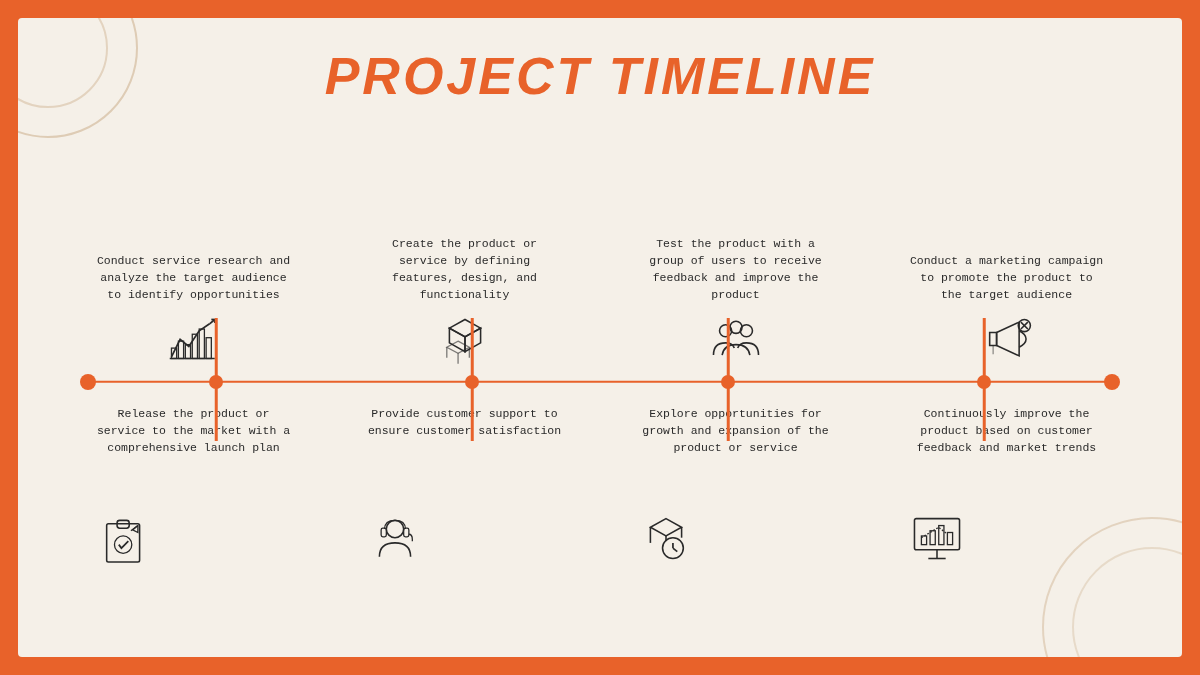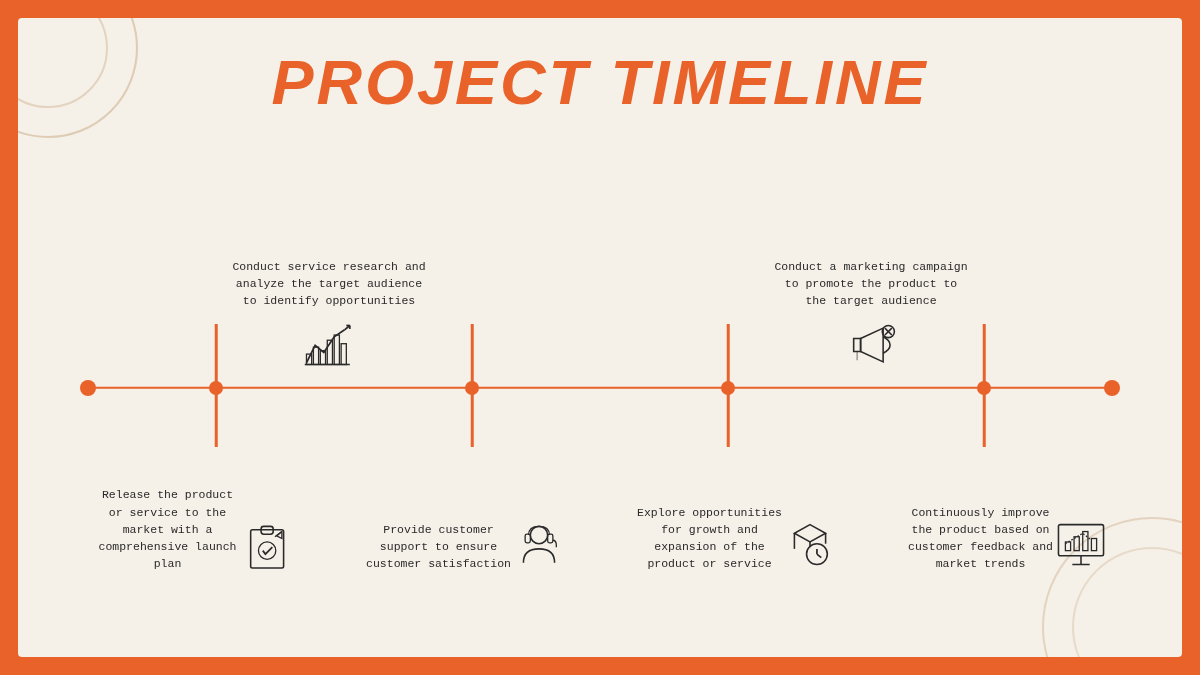--- a/index.html
+++ b/index.html
@@ -69,21 +69,21 @@
       right: -50px;
       width: 160px;
       height: 160px;
       border: 2px solid #C8A882;
       border-radius: 50%;
       opacity: 0.3;
     }
 
     
     .title {
-      font-size: 63px;
+      font-size: 52px;
       font-weight: 900;
       color: #E8622A;
       text-transform: uppercase;
       letter-spacing: 3px;
       margin-top: 28px;
       font-family: 'Impact', 'Arial Black', sans-serif;
       font-style: italic;
     }
 
     
@@ -196,22 +196,22 @@
       display: flex;
       justify-content: space-around;
       align-items: flex-start;
       height: 170px;
       padding-top: 0;
     }
 
     .bottom-item {
       width: 200px;
       display: flex;
-      flex-direction: row;
-      align-items: flex-end;
+      flex-direction: column;
+      align-items: flex-start;
       height: 100%;
     }
 
     .bottom-item .item-text {
       text-align: center;
       font-size: 11.5px;
       color: #2a2a2a;
       line-height: 1.5;
       margin-top: 8px;
       font-family: 'Courier New', Courier, monospace;
@@ -288,21 +288,53 @@
               <rect x="12" y="30" width="6" height="20" fill="none" stroke-width="1.5"></rect>
               <rect x="20" y="34" width="6" height="16" fill="none" stroke-width="1.5"></rect>
               <rect x="28" y="22" width="6" height="28" fill="none" stroke-width="1.5"></rect>
               <rect x="36" y="16" width="6" height="34" fill="none" stroke-width="1.5"></rect>
               <rect x="44" y="26" width="6" height="24" fill="none" stroke-width="1.5"></rect>
               <line x1="2" y1="50" x2="54" y2="50" stroke-width="1.5"></line>
             </svg>
           </div>
         </div>
 
-
+        <div class="top-item">
+          <p class="item-text">Create the product or service by defining features, design, and functionality</p>
+          <div class="icon-box">
+            <svg class="icon" viewBox="0 0 60 55">
+
+              <polygon points="30,5 48,15 30,25 12,15" stroke-width="1.8" fill="none"></polygon>
+              <polygon points="12,15 30,25 30,42 12,32" stroke-width="1.8" fill="none"></polygon>
+              <polygon points="48,15 30,25 30,42 48,32" stroke-width="1.8" fill="none"></polygon>
+
+              <polygon points="22,30 35,37 22,44 9,37" stroke-width="1.5" fill="none" opacity="0.6"></polygon>
+              <line x1="9" y1="37" x2="9" y2="49" stroke-width="1.5" opacity="0.6"></line>
+              <line x1="35" y1="37" x2="35" y2="49" stroke-width="1.5" opacity="0.6"></line>
+              <line x1="22" y1="44" x2="22" y2="56" stroke-width="1.5" opacity="0.6"></line>
+            </svg>
+          </div>
+        </div>
+
+        <div class="top-item">
+          <p class="item-text">Test the product with a group of users to receive feedback and improve the product</p>
+          <div class="icon-box">
+            <svg class="icon" viewBox="0 0 60 55">
+
+              <circle cx="18" cy="18" r="7" stroke-width="1.8"></circle>
+              <path d="M4,46 Q4,32 18,32 Q26,32 28,38" stroke-width="1.8" fill="none"></path>
+
+              <circle cx="42" cy="18" r="7" stroke-width="1.8"></circle>
+              <path d="M56,46 Q56,32 42,32 Q34,32 32,38" stroke-width="1.8" fill="none"></path>
+
+              <circle cx="30" cy="14" r="7" stroke-width="1.8"></circle>
+              <path d="M14,46 Q16,34 30,34 Q44,34 46,46" stroke-width="1.8" fill="none"></path>
+            </svg>
+          </div>
+        </div>
 
         <div class="top-item">
           <p class="item-text">Conduct a marketing campaign to promote the product to the target audience</p>
           <div class="icon-box">
             <svg class="icon" viewBox="0 0 60 55">
 
               <path d="M10,20 L10,35 L18,35 L18,20 Z" stroke-width="1.8" fill="none"></path>
               <path d="M18,20 L44,8 L44,47 L18,35 Z" stroke-width="1.8" fill="none"></path>
               <path d="M44,18 Q52,22 52,27.5 Q52,33 44,37" stroke-width="1.8" fill="none"></path>
 

